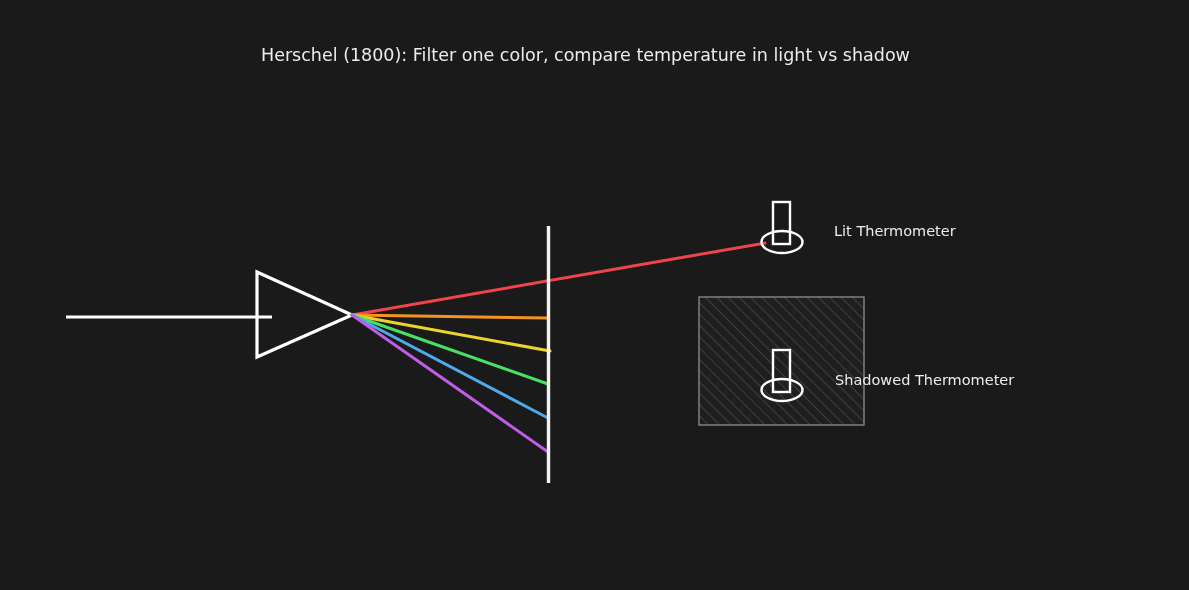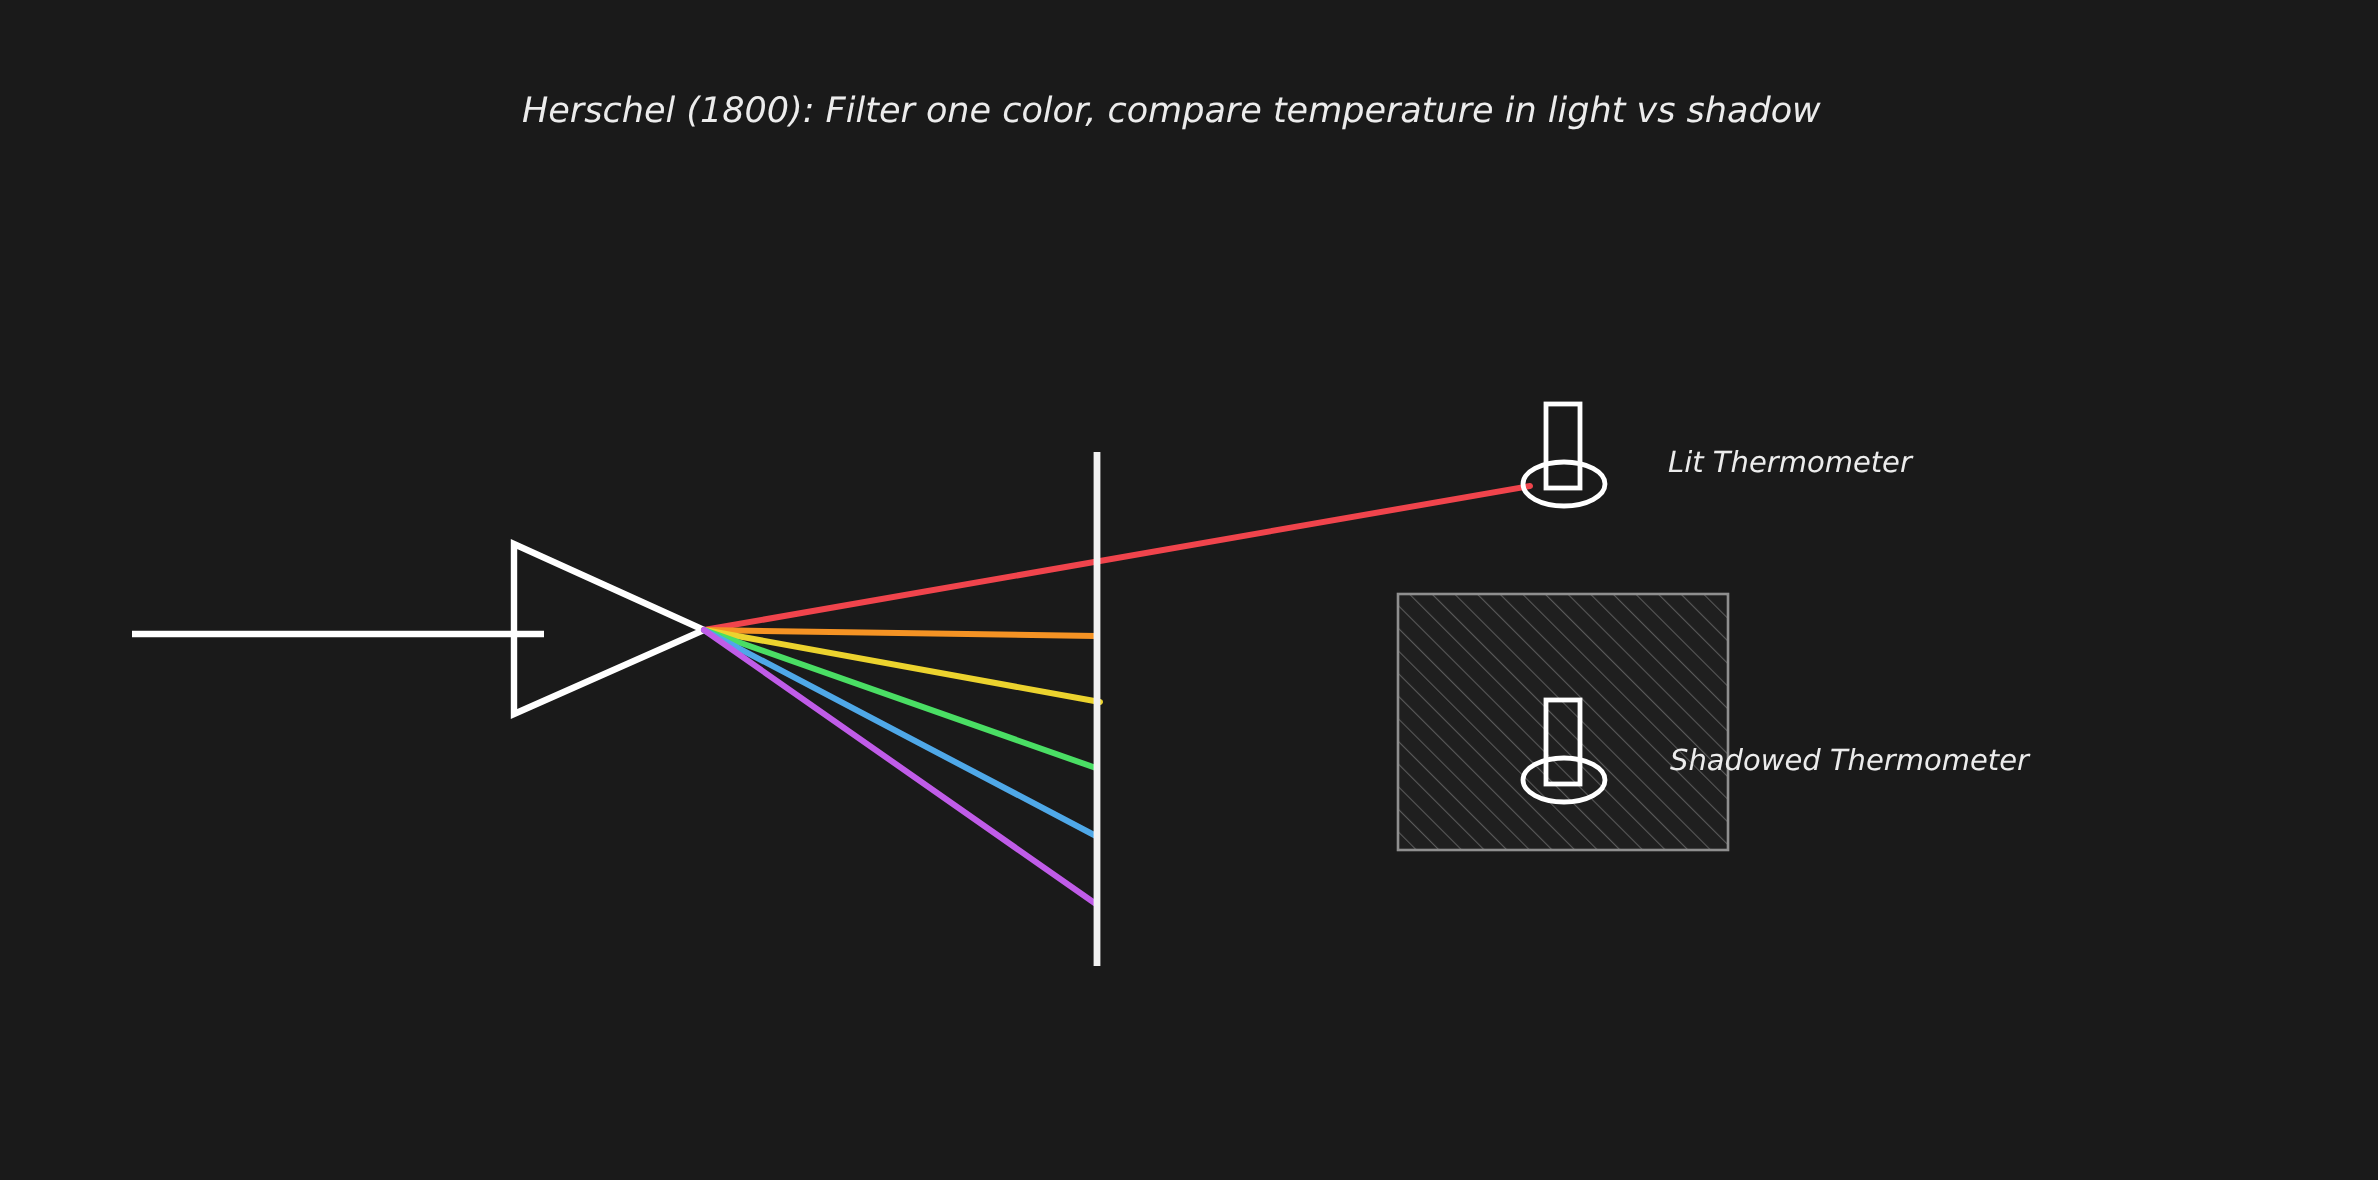--- a/index.html
+++ b/index.html
@@ -12,21 +12,20 @@
     width: 1189px;
     height: 590px;
     overflow: hidden;
     font-family: "DejaVu Sans", "Liberation Sans", sans-serif;
   }
   #stage {
     position: relative;
     width: 1189px;
     height: 428px;
     background: #1a1a1a;
-    font-style: italic;
   }
   #diagram {
     position: absolute;
     top: 0;
     left: 0;
     width: 1189px;
     height: 590px;
     display: block;
   }
   .title-text {

